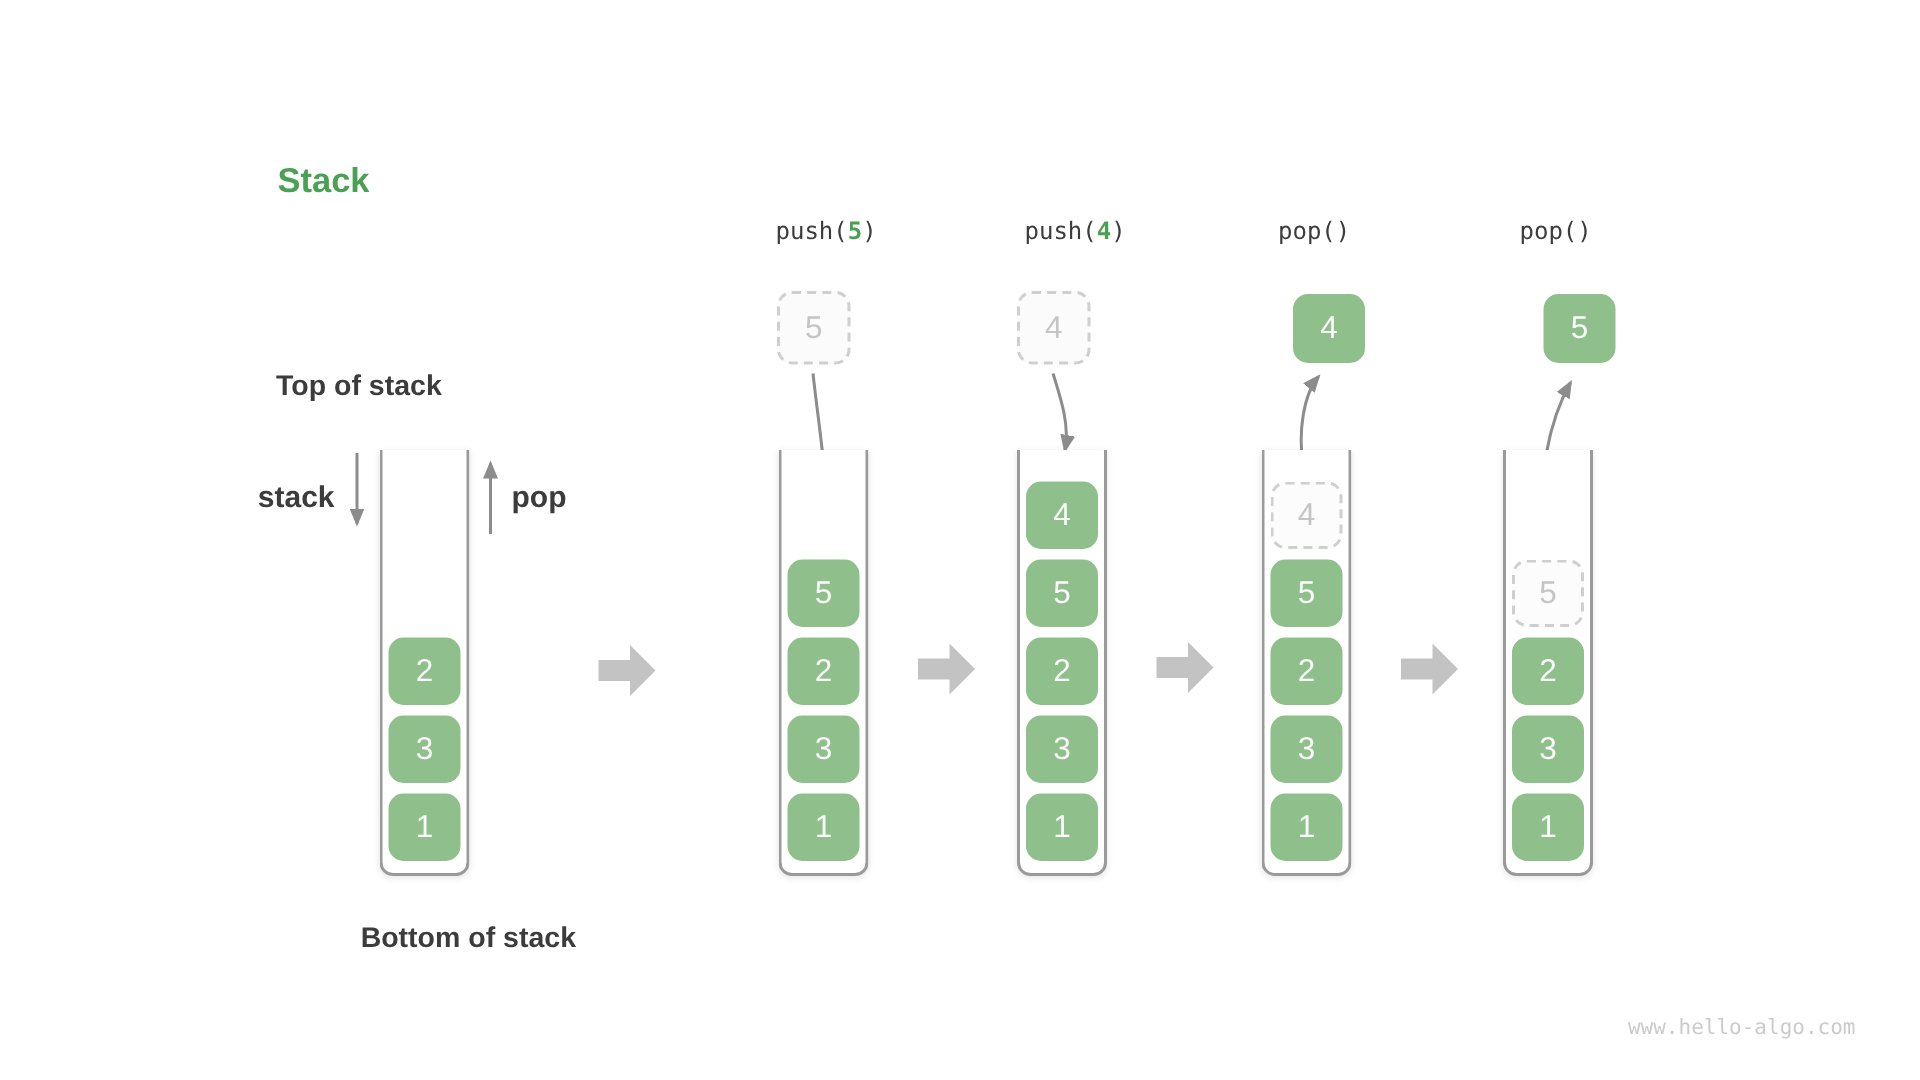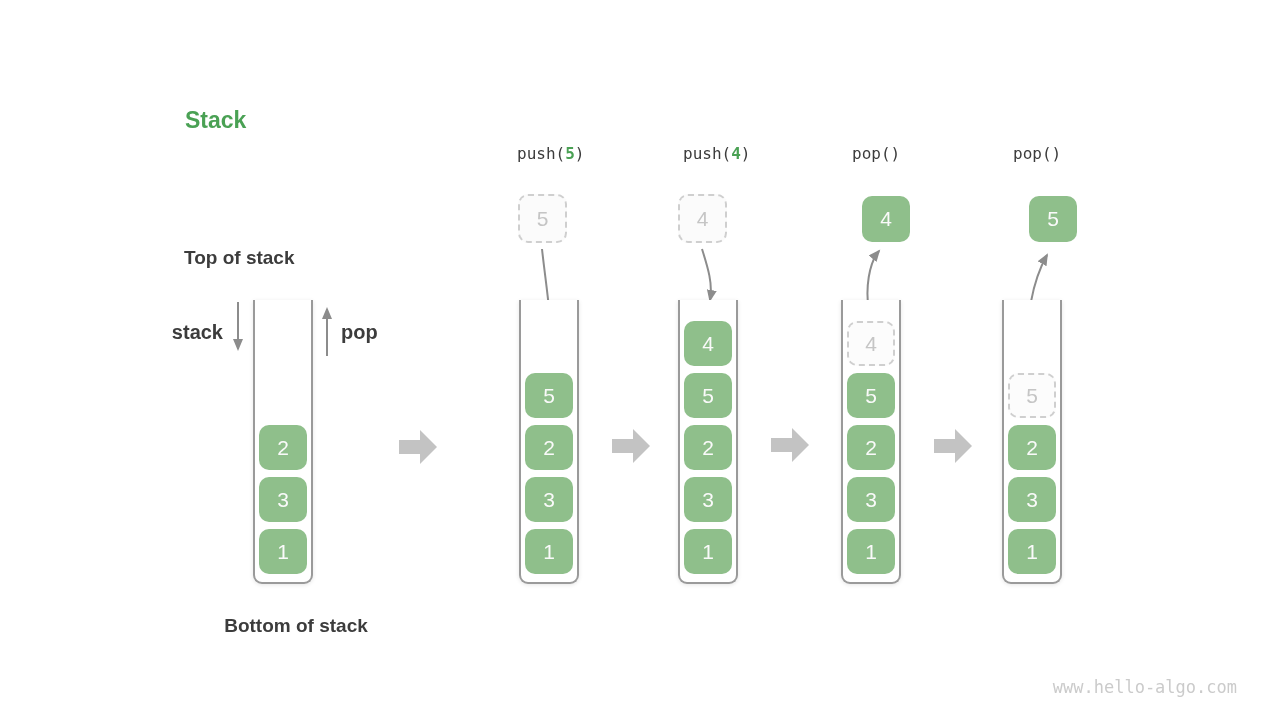--- a/index.html
+++ b/index.html
@@ -8,21 +8,21 @@
     font-family:"Liberation Sans",sans-serif;overflow:hidden;
   }
   .abs{position:absolute;}
   
   .title{
     left:185px;top:107px;width:200px;
     font-size:23px;font-weight:bold;color:var(--accent-green);
   }
   .side-label{font-size:19px;font-weight:bold;color:var(--dark-text);}
   .top-label{left:184px;top:247px;width:200px;text-align:left;}
-  .bottom-label{left:196px;top:615px;width:200px;text-align:center;}
+  .bottom-label{left:184px;top:615px;width:200px;text-align:right;}
   .push-label{left:150px;top:321px;width:73px;text-align:right;font-size:20px;}
   .pop-label{left:341px;top:321px;font-size:20px;}
   
   .op-label{
     top:144px;font-family:"DejaVu Sans Mono",monospace;
     font-size:16px;color:var(--dark-text);white-space:pre;
   }
   .op-label .arg{color:var(--accent-green);font-weight:bold;}
   
   .stack-container{
@@ -50,21 +50,21 @@
   .float-box.dashed{
     width:49px;height:49px;background:#fbfbfb;
     border:2px dashed var(--ghost-border);color:var(--ghost-text);
   }
   .float-box.solid{
     width:48px;height:46px;background:var(--box-green);color:var(--box-text);
   }
   .overlay{position:absolute;left:0;top:0;pointer-events:none;}
   .watermark{
     right:43px;top:677px;font-family:"DejaVu Sans Mono",monospace;
-    font-size:17px;color:var(--watermark-gray);margin-left:45px;
+    font-size:14px;color:var(--watermark-gray);margin-left:45px;
   }
 </style>
 </head>
 <body>
 
 <div class="canvas">
 
   <svg class="overlay" width="1280" height="720" viewBox="0 0 1280 720">
     <defs>
       <marker id="ah" markerUnits="userSpaceOnUse" markerWidth="14" markerHeight="12" refX="10" refY="5" orient="auto">

